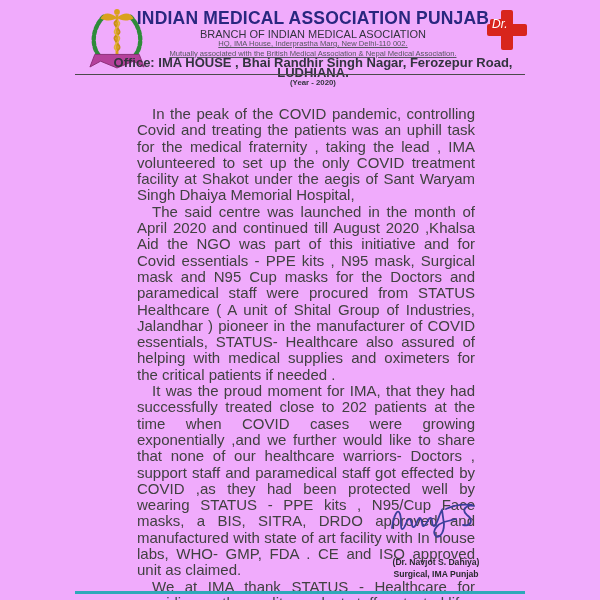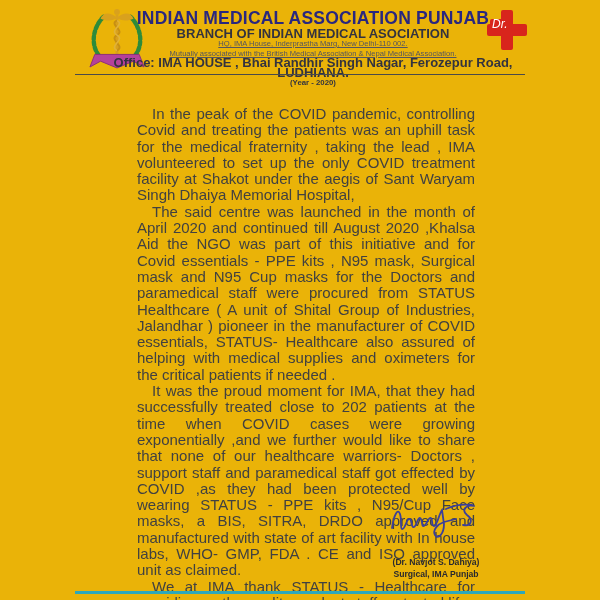--- a/index.html
+++ b/index.html
@@ -1,30 +1,30 @@
 <!DOCTYPE html>
 <html><head>
 <meta charset="utf-8">
 <style>
   * { margin:0; padding:0; box-sizing:border-box; }
   html,body { background:#ffffff; }
   .page {
-    position:relative; width:600px; height:600px; background:#eab308;
+    position:relative; width:600px; height:600px; background:#f0abfc;
     font-family:"Liberation Sans", sans-serif; overflow:hidden;
   }
 
   
   .header-center {
     position:absolute; top:8px; left:88px; right:62px; text-align:center;
   }
   .hdr-title {
     font-size:17.5px; font-weight:bold; color:#29277f; letter-spacing:.2px;
     line-height:20px; white-space:nowrap;
   }
-  .hdr-line1 { font-size:13px; font-weight:bold; color:#33333f; line-height:10px; margin-top:1px; }
+  .hdr-line1 { font-size:11px; font-weight:normal; color:#33333f; line-height:10px; margin-top:1px; }
   .hdr-line2, .hdr-line3 { font-size:7.6px; color:#55555f; line-height:9.5px;text-decoration:underline; }
   .hdr-line4 { font-size:13px; font-weight:bold; color:#33333f; line-height:10px; }
   .hdr-line5 { font-size:7.8px; font-weight:bold; color:#33333f; line-height:10px; }
 
   .logo-wrap { position:absolute; top:7px; left:88px; width:58px; height:62px; }
 
   .cross-wrap { position:absolute; top:10px; left:487px; width:40px; height:40px; }
   .cross-v { position:absolute; left:14px; top:0; width:12px; height:40px; background:#d8251c; border-radius:2px; }
   .cross-h { position:absolute; left:0; top:14px; width:40px; height:12px; background:#d8251c; border-radius:2px; }
   .cross-label {

